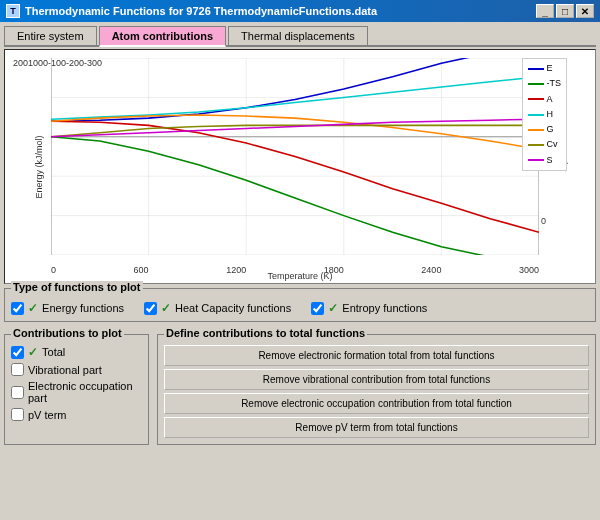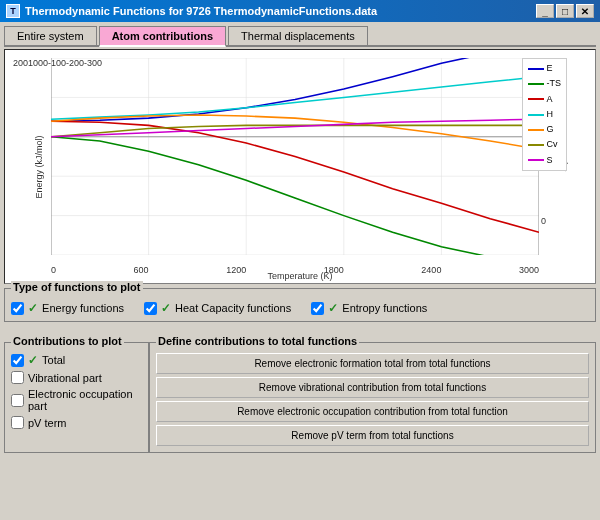--- a/index.html
+++ b/index.html
@@ -163,21 +163,21 @@
       border: 1px outset #fff;
       font-size: 10px;
       text-align: center;
       cursor: pointer;
     }
     .action-btn:first-of-type {
       margin-top: 6px;
     }
     .bottom-row {
       display: flex;
-      gap: 0;
+      gap: 8px;
     }
     .checkmark {
       color: #228B22;
       font-weight: bold;
       font-size: 12px;
     }
   </style>
 </head>
 <body>
 
@@ -266,21 +266,21 @@
         <div class="legend-item"><span style="display:inline-block;width:16px;height:2px;background:#008800;"></span> -TS</div>
         <div class="legend-item"><span style="display:inline-block;width:16px;height:2px;background:#cc0000;"></span> A</div>
         <div class="legend-item"><span style="display:inline-block;width:16px;height:2px;background:#00cccc;"></span> H</div>
         <div class="legend-item"><span style="display:inline-block;width:16px;height:2px;background:#ff8800;"></span> G</div>
         <div class="legend-item"><span style="display:inline-block;width:16px;height:2px;background:#888800;"></span> Cv</div>
         <div class="legend-item"><span style="display:inline-block;width:16px;height:2px;background:#cc00cc;"></span> S</div>
       </div>
     </div>
   </div>
 
-  <div class="group-box" style="margin-bottom:12px;">
+  <div class="group-box" style="margin-bottom:4px;">
     <span class="group-box-title">Type of functions to plot</span>
     <div style="display:flex;gap:20px;margin-top:4px;align-items:center;">
       <label class="checkbox-row">
         <input type="checkbox" checked="" style="">
         <span class="checkmark">✓</span>
         <span>Energy functions</span>
       </label>
       <label class="checkbox-row">
         <input type="checkbox" checked="" style="">
         <span class="checkmark">✓</span>

